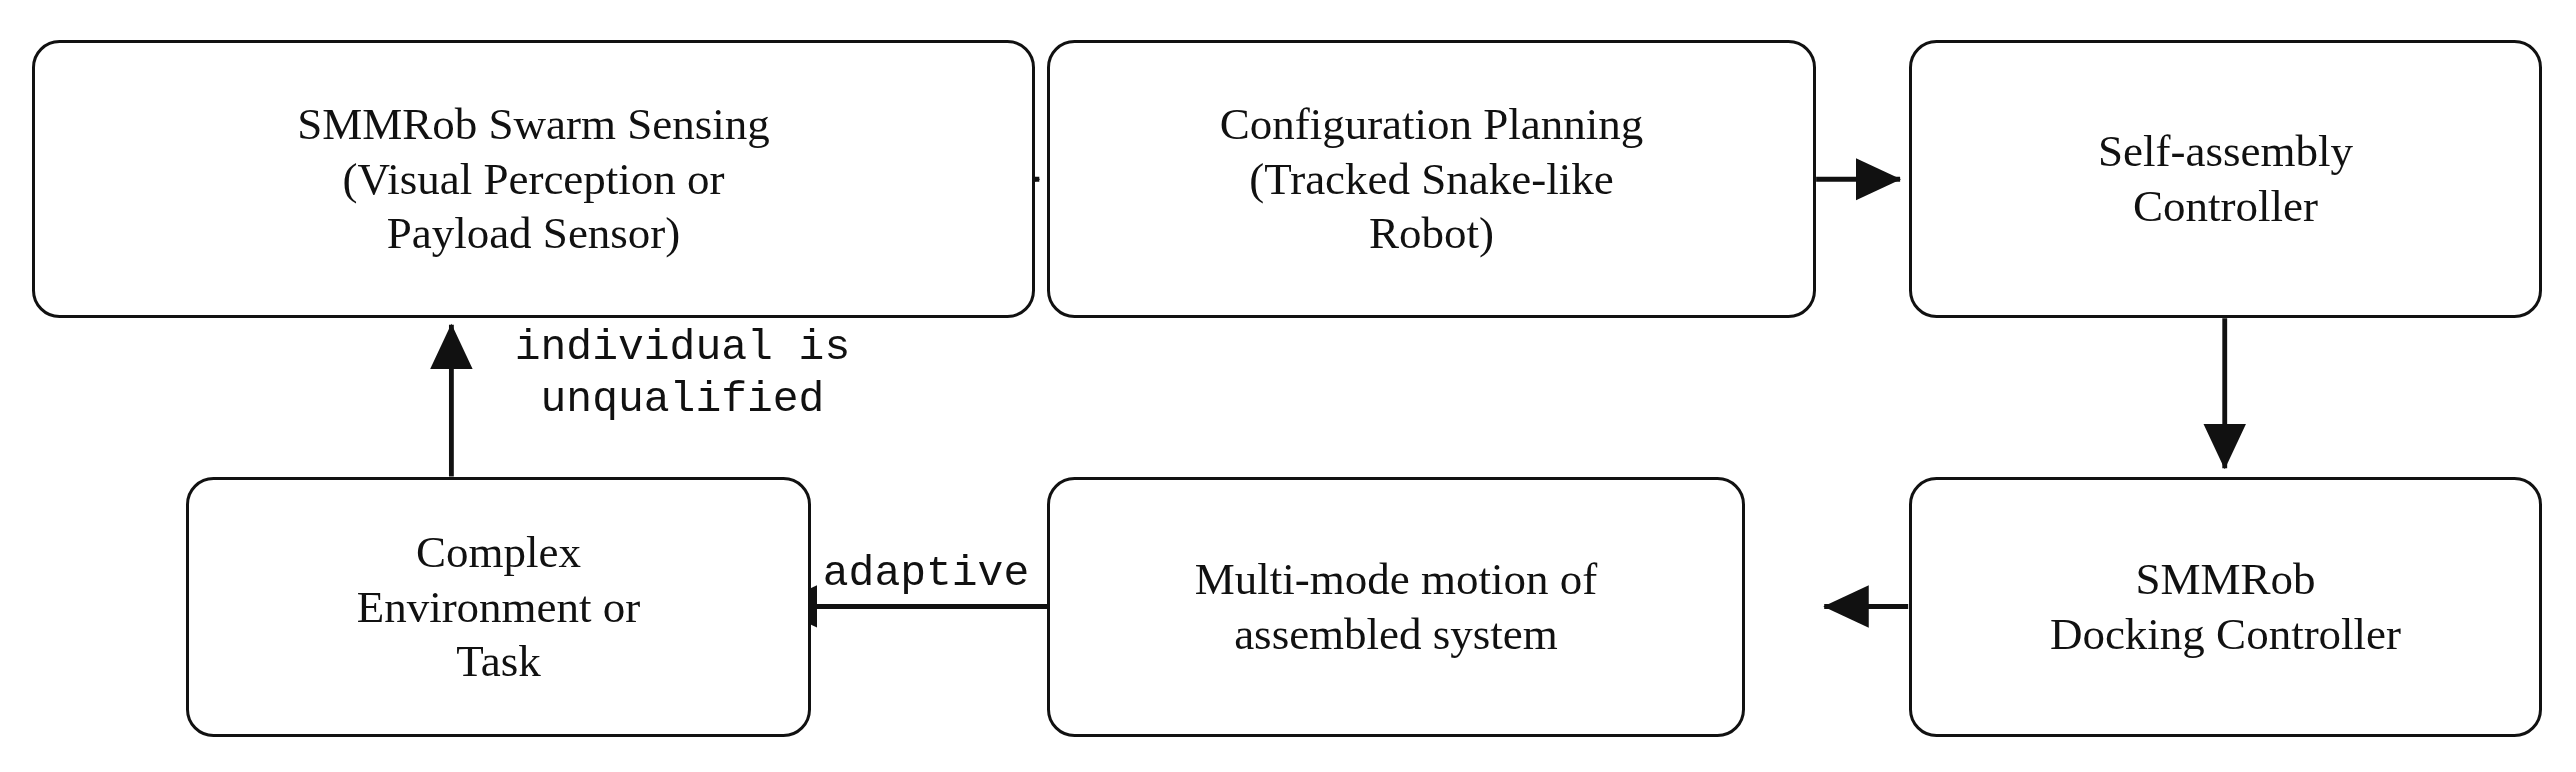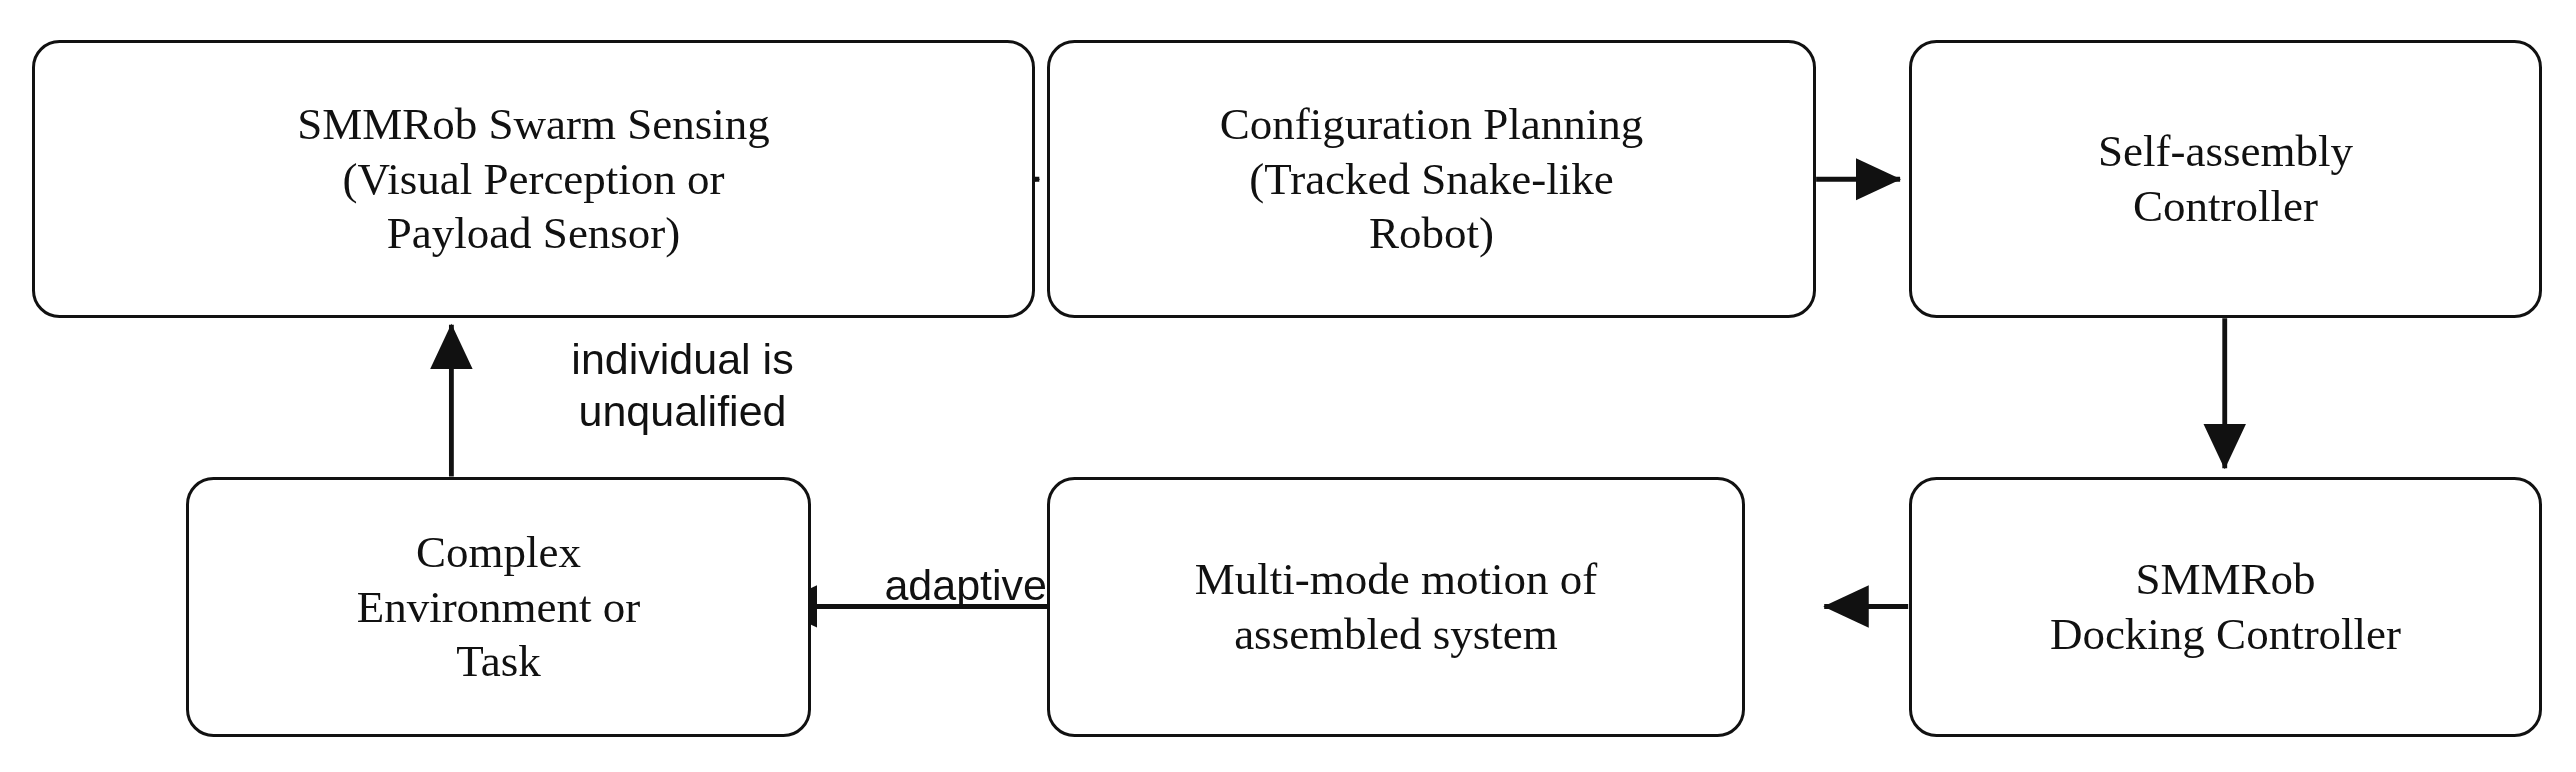--- a/index.html
+++ b/index.html
@@ -37,28 +37,27 @@
   .node-label {
     font-family: "Liberation Serif", "DejaVu Serif", serif;
     font-size: 45px;
     line-height: 1.22;
     color: #111111;
     padding: 0 14.5px;
     white-space: pre-line;
   }
   .edge-label {
     position: absolute;
-    font-family: Liberation Sans, sans-serif;
+    font-family: Liberation Mono, monospace;
     font-size: 43px;
     line-height: 1.22;
     color: #111111;
     text-align: center;
     white-space: pre-line;
     background: transparent;
-    margin-top: 11px;
   }
 </style>
 </head>
 <body>
 
 <div id="canvas">
 
   <svg class="edges" viewBox="0 0 3188 956">
     <defs>
       <marker id="arrowR" markerWidth="10" markerHeight="10" refX="9.2" refY="5" orient="auto" markerUnits="strokeWidth">
@@ -117,16 +116,16 @@
   </div>
 
   <div class="node" style="left:1909px; top:477px; width:633px; height:260px;">
     <div class="node-label">SMMRob
 Docking Controller</div>
   </div>
 
   <div class="edge-label" style="left:509px; top:322px; width:347px;">individual is
 unqualified</div>
 
-  <div class="edge-label" style="left:805px; top:548px; width:242px;text-align:right;">adaptive</div>
+  <div class="edge-label" style="left:805px; top:548px; width:242px;">adaptive</div>
 
 </div>
 
 
 </body></html>

